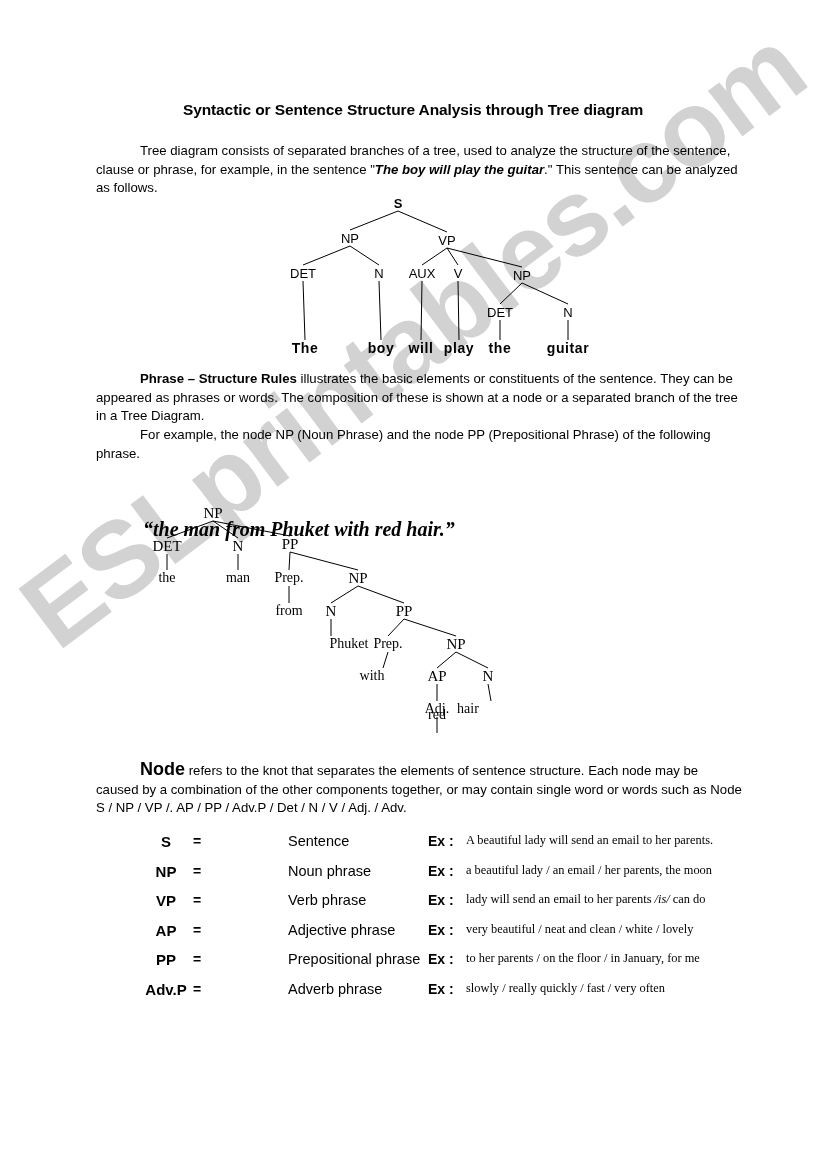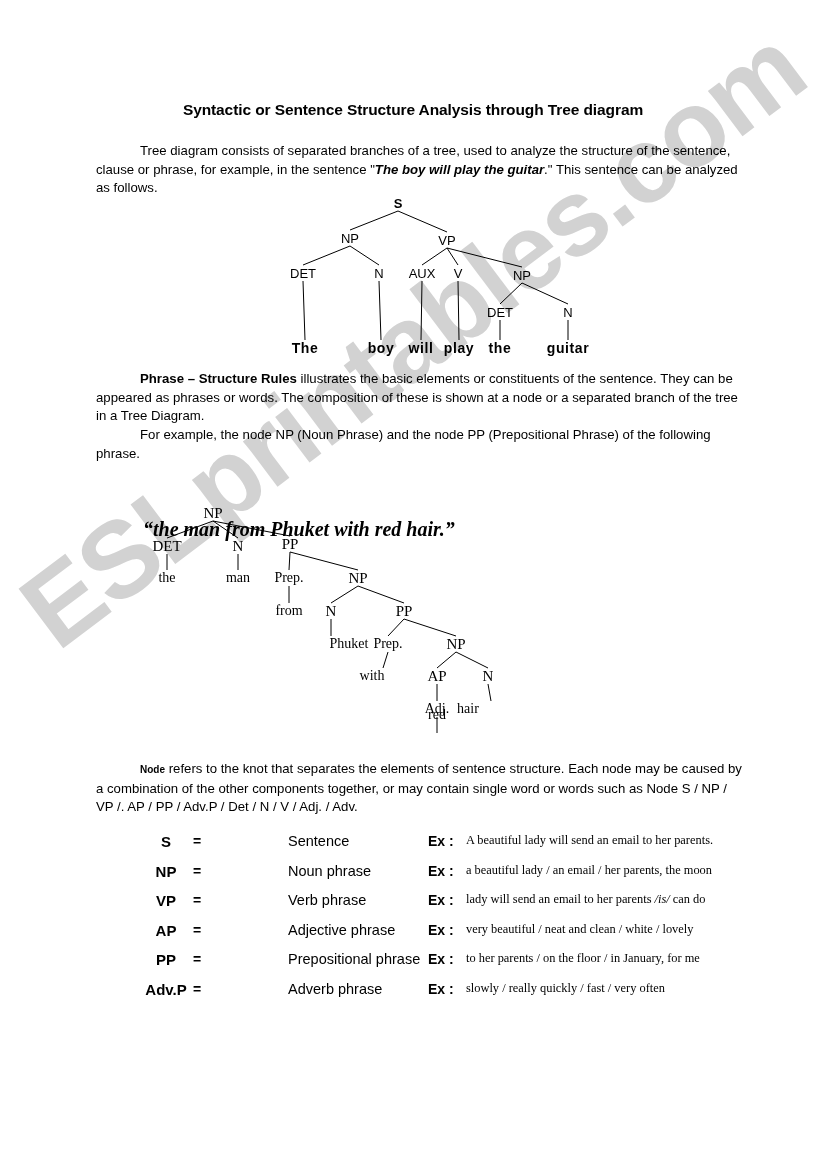--- a/index.html
+++ b/index.html
@@ -257,21 +257,21 @@
         <div class="node leaf" style="left: 372px; top: 676px;">with</div>
         <div class="node" style="left: 437px; top: 676px;">AP</div>
         <div class="node" style="left: 488px; top: 676px;">N</div>
         <div class="node leaf" style="left: 437px; top: 709px;">Adj.</div>
         <div class="node leaf" style="left: 468px; top: 709px;">hair</div>
         <div class="node leaf" style="left: 437px; top: 715px;">red</div>
       </div>
   </div>
 
   <div class="para" style="top:760px;">
-    <span class="indent"></span><b style="font-size:10px;">Node</b><span> refers to the knot that separates the elements of sentence structure. Each node may be caused by a combination of the other components together, or may contain single word or words such as Node S / NP / VP /. AP / PP / Adv.P / Det / N / V / Adj. / Adv.</span>
+    <span class="indent"></span><b style="font-size:18px;">Node</b><span> refers to the knot that separates the elements of sentence structure. Each node may be caused by a combination of the other components together, or may contain single word or words such as Node S / NP / VP /. AP / PP / Adv.P / Det / N / V / Adj. / Adv.</span>
   </div>
 
   <div id="glossary">
       <div class="grow">
         <div class="g-abbr">S</div>
         <div class="g-eq">=</div>
         <div class="g-name">Sentence</div>
         <div class="g-exlabel">Ex :</div>
         <div class="g-ex">A beautiful lady will send an email to her parents.</div>
       </div>

